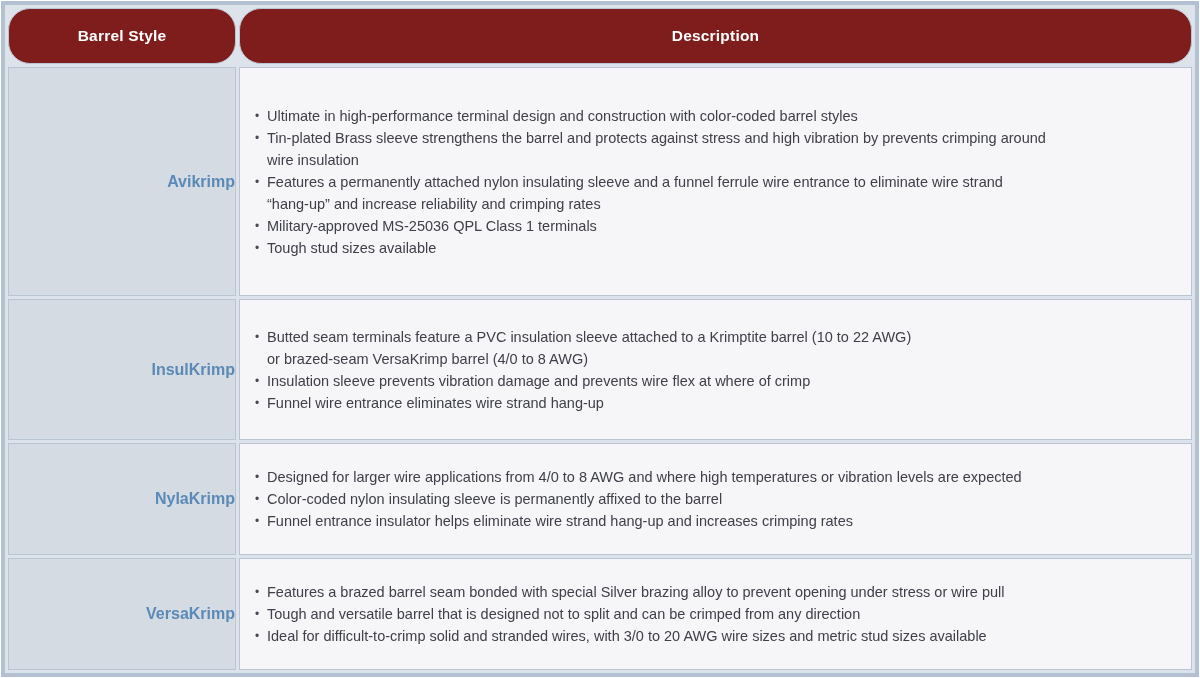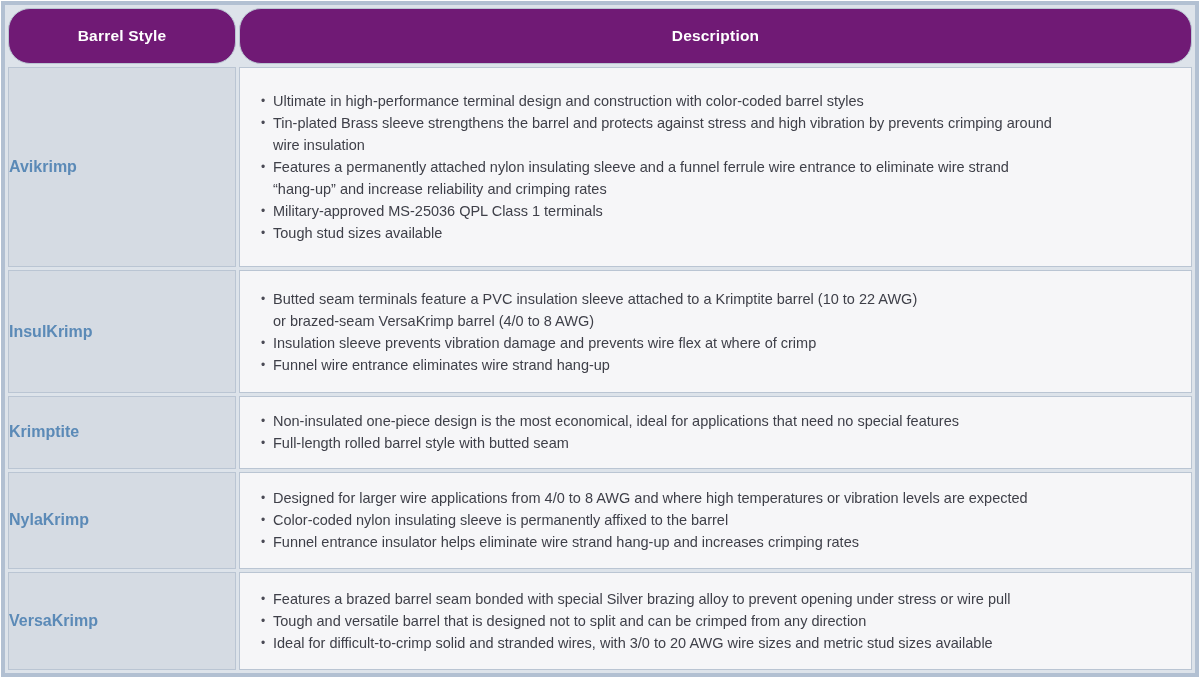--- a/index.html
+++ b/index.html
@@ -18,44 +18,44 @@
     width: 100%;
     height: 100%;
     border-collapse: separate;
     border-spacing: 3px;
     background: #dde3ea;
   }
   th, td {
     border: 1px solid #bac5d3;
   }
   th.head-cell {
-    background: #701a75;
+    background: #7f1d1d;
     color: #ffffff;
     font-size: 15.5px;
     font-weight: 700;
     text-align: center;
     height: 56px;
     letter-spacing: 0.2px;
     border-radius: 22px;
   }
   th.head-style { width: 228px; }
   td.style-cell {
     background: #d5dbe3;
     color: #5b8ab7;
     font-size: 16px;
     font-weight: 700;
-    text-align: left;
+    text-align: right;
     vertical-align: middle;
   }
   td.desc-cell {
     background: #f6f6f8;
     color: #3f4049;
     font-size: 14.5px;
     vertical-align: middle;
-    padding: 8px 20px;
+    padding: 8px 14px;
   }
   ul.bullets {
     list-style: none;
   }
   ul.bullets li {
     position: relative;
     padding-left: 13px;
     line-height: 22px;
     white-space: pre-line;
   }
@@ -100,29 +100,20 @@
     <td class="desc-cell">
       <ul class="bullets">
               <li>Butted seam terminals feature a PVC insulation sleeve attached to a Krimptite barrel (10 to 22 AWG)
 or brazed-seam VersaKrimp barrel (4/0 to 8 AWG)</li>
               <li>Insulation sleeve prevents vibration damage and prevents wire flex at where of crimp</li>
               <li>Funnel wire entrance eliminates wire strand hang-up</li>
             </ul>
     </td>
   </tr>
 
-  <tr>
-    <td class="style-cell">Krimptite</td>
-    <td class="desc-cell">
-      <ul class="bullets">
-              <li>Non-insulated one-piece design is the most economical, ideal for applications that need no special features</li>
-              <li>Full-length rolled barrel style with butted seam</li>
-            </ul>
-    </td>
-  </tr>
 
   <tr>
     <td class="style-cell">NylaKrimp</td>
     <td class="desc-cell">
       <ul class="bullets">
               <li>Designed for larger wire applications from 4/0 to 8 AWG and where high temperatures or vibration levels are expected</li>
               <li>Color-coded nylon insulating sleeve is permanently affixed to the barrel</li>
               <li>Funnel entrance insulator helps eliminate wire strand hang-up and increases crimping rates</li>
             </ul>
     </td>

